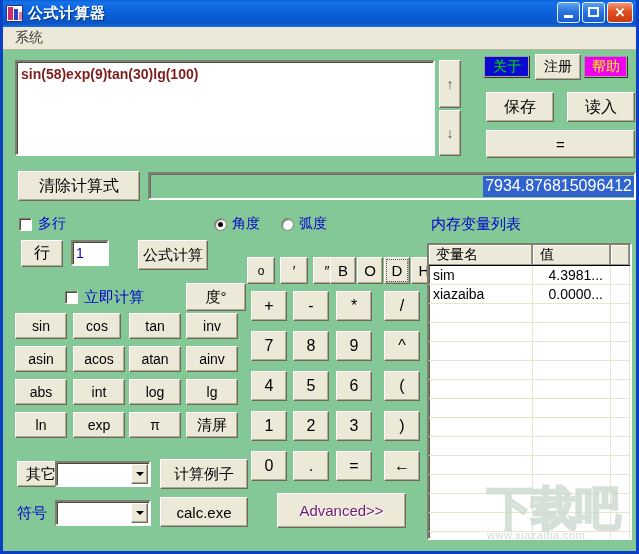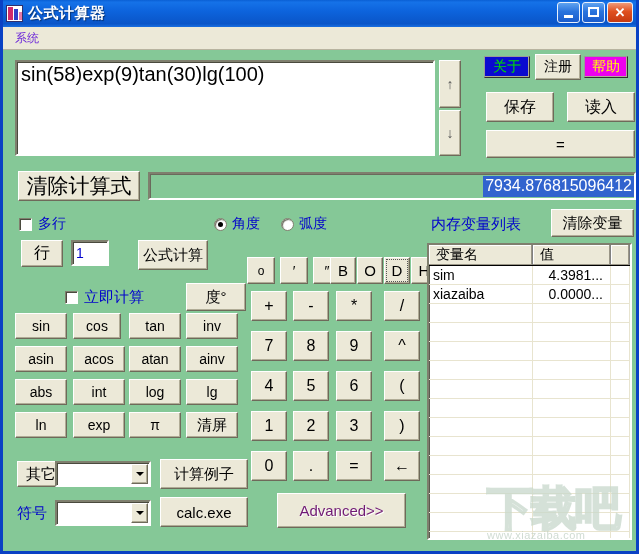--- a/index.html
+++ b/index.html
@@ -112,22 +112,22 @@
   .menubar {
     height: 23px;
     background: #ece9d8;
     border-bottom: 1px solid #b8b4a0;
     display: flex;
     align-items: center;
     padding-left: 7px;
     box-sizing: border-box;
   }
   .menu-item {
-    font-size: 12px;
-    color: #6d28d9;
+    font-size: 14px;
+    color: #404040;
     padding: 2px 5px;
     white-space: nowrap;
   }
 
   
   .btn {
     background: #ece9d8;
     border-top: 1px solid #ffffff;
     border-left: 1px solid #ffffff;
     border-right: 1px solid #6e6a5a;
@@ -164,23 +164,23 @@
     height: 96px;
     background: #ffffff;
     border: 2px solid;
     border-color: #7f7f6e #ffffff #ffffff #7f7f6e;
     box-shadow: inset 1px 1px 0 #4a4a3e;
     box-sizing: border-box;
     padding: 4px 4px;
     overflow: hidden;
   }
   .formula-text {
-    color: #000000;
-    font-size: 20px;
-    font-weight: normal;
+    color: #7f1d1d;
+    font-size: 14px;
+    font-weight: bold;
     font-family: "Liberation Sans", sans-serif;
     line-height: 16px;
     white-space: pre-wrap;
     word-break: break-all;
   }
   .scroll-btn {
     width: 22px;
     background: #ece9d8;
     border-top: 1px solid #ffffff;
     border-left: 1px solid #ffffff;
@@ -452,41 +452,40 @@
   </div>
 
   <div class="abs btn btn-about" style="left:481px;top:56px;width:46px;height:22px;">关于</div>
   <div class="abs btn" style="left:532px;top:54px;width:46px;height:26px;">注册</div>
   <div class="abs btn btn-help" style="left:581px;top:56px;width:44px;height:22px;">帮助</div>
 
   <div class="abs btn" style="left:483px;top:92px;width:68px;height:30px;font-size:16px;">保存</div>
   <div class="abs btn" style="left:564px;top:92px;width:68px;height:30px;font-size:16px;">读入</div>
   <div class="abs btn" style="left:483px;top:130px;width:149px;height:28px;font-size:15px;">=</div>
 
-  <div class="abs btn" style="left:15px;top:171px;width:122px;height:30px;font-size:21px;">清除计算式</div>
+  <div class="abs btn" style="left:15px;top:171px;width:122px;height:30px;font-size:16px;">清除计算式</div>
   <div class="abs result-field" style="left:145px;top:172px;width:488px;height:28px;">
     <span class="result-sel">7934.876815096412</span>
   </div>
 
   <div class="abs chk-row" style="left:16px;top:215px;">
     <span class="chk-box"></span>
     <span class="lbl-blue">多行</span>
   </div>
 
   <div class="abs chk-row" style="left:211px;top:215px;">
     <span class="radio-dot on"></span>
     <span class="lbl-blue">角度</span>
   </div>
   <div class="abs chk-row" style="left:278px;top:215px;">
     <span class="radio-dot"></span>
     <span class="lbl-blue">弧度</span>
   </div>
 
   <div class="abs lbl-blue-lg" style="left:428px;top:215px;">内存变量列表</div>
-  <div class="abs btn" style="left:548px;top:209px;width:83px;height:28px;font-size:15px;">清除变量</div>
 
   <div class="abs btn" style="left:18px;top:240px;width:42px;height:27px;font-size:16px;">行</div>
   <div class="abs text-input" style="left:68px;top:240px;width:38px;height:26px;">1</div>
   <div class="abs btn" style="left:135px;top:240px;width:70px;height:30px;font-size:15px;text-align:center;">公式计算</div>
 
   <div class="abs chk-row" style="left:62px;top:288px;text-align:center;">
     <span class="chk-box"></span>
     <span class="lbl-blue-lg">立即计算</span>
   </div>
   <div class="abs btn" style="left:183px;top:283px;width:60px;height:28px;font-size:15px;">度°</div>

